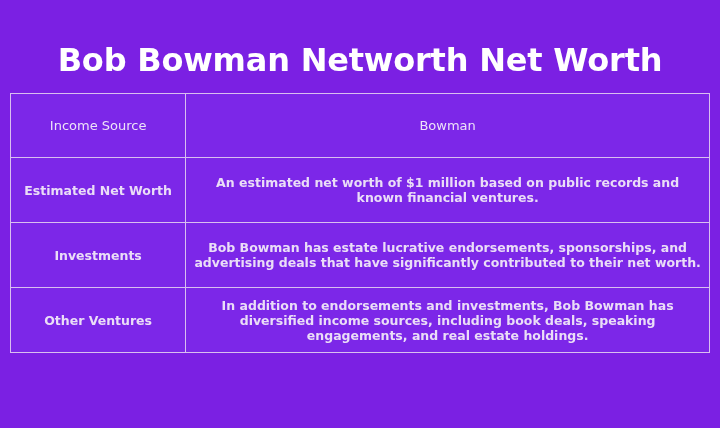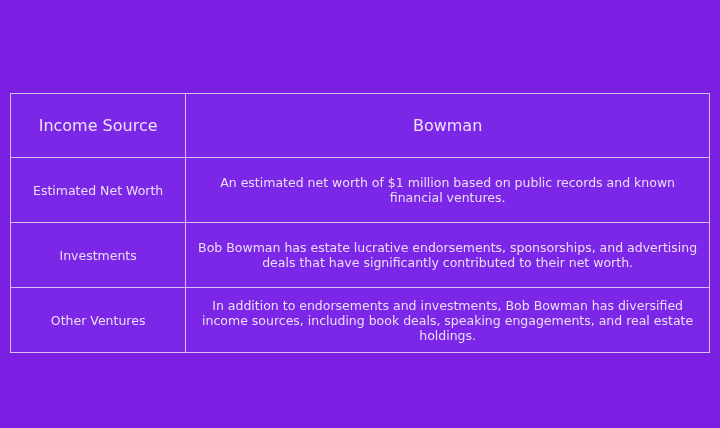--- a/index.html
+++ b/index.html
@@ -49,47 +49,48 @@
     color: #EADDF7;
     text-align: center;
     vertical-align: middle;
     padding: 6px 8px;
     box-sizing: border-box;
   }
   .col-source { width: 175px; }
   .col-details { width: 523px; }
 
   .networth-table thead th {
-    font-size: 16px;
+    font-size: 13px;
     font-weight: normal;
     height: 64px;
     color: #EDE2F8;
   }
   .networth-table tbody td {
     font-size: 12.5px;
     line-height: 15px;
-    font-weight: normal;
+    font-weight: bold;
     height: 65px;
   }
   .cell-source {
     font-size: 12.5px;
     color: #EADDF7;
   }
   .cell-details {
     font-size: 12.5px;
     color: #F0E6FA;
     padding-left: 14px;
     padding-right: 14px;
   }
 </style>
 </head>
 <body>
 
 <div class="page">
 
+  <h1 class="page-title">Bob Bowman Networth Net Worth</h1>
 
   <table class="networth-table">
     <colgroup>
       <col class="col-source">
       <col class="col-details">
     </colgroup>
     <thead>
       <tr>
         <th class="cell-source">Income Source</th>
         <th class="cell-details">Bowman</th>

